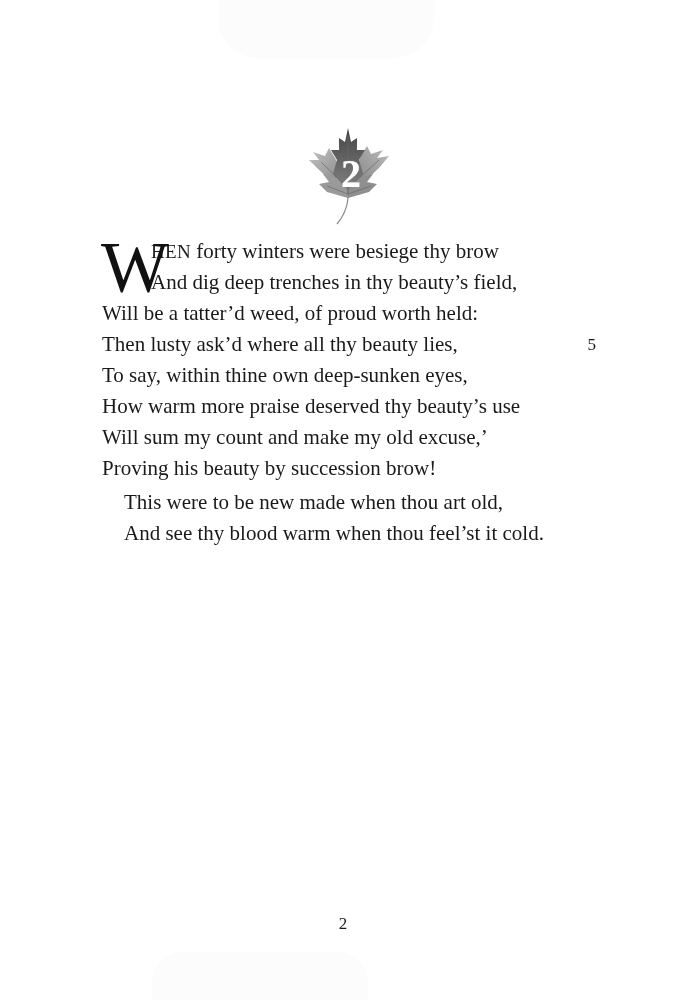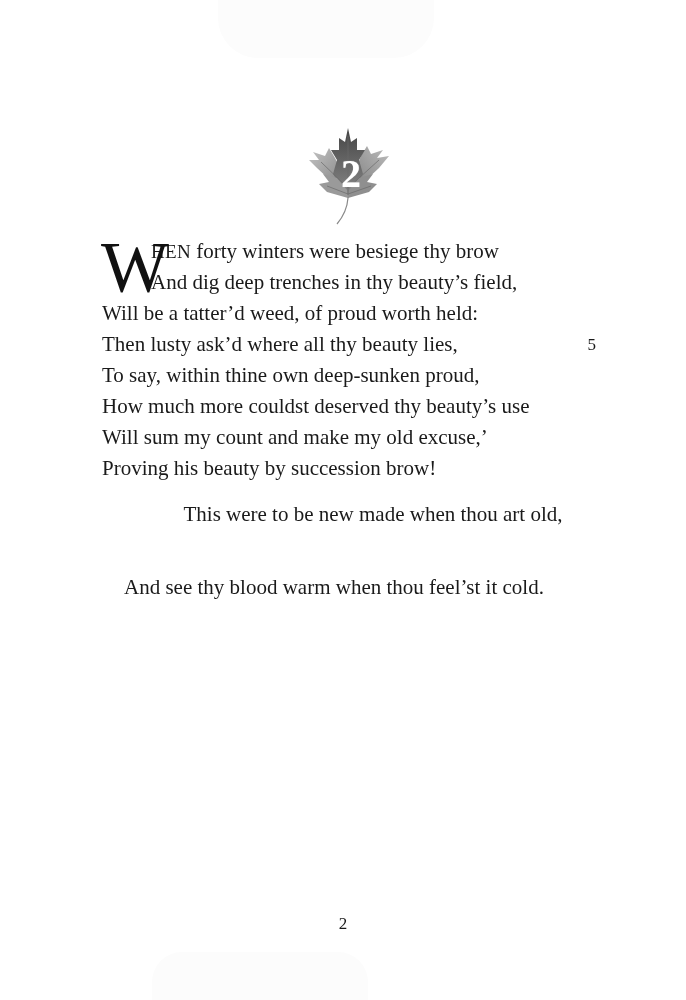--- a/index.html
+++ b/index.html
@@ -64,22 +64,22 @@
       width: 520px;
     }
     .line {
       position: relative;
       height: 31px;
       line-height: 31px;
       font-size: 21px;
       white-space: nowrap;
     }
     .line.indent-drop { padding-left: 49px; }
-    .line.couplet { padding-left: 22px; margin-top: 42px; }
-    .line.couplet-first { margin-top: 15px; text-align: center; }
+    .line.couplet { padding-left: 22px; }
+    .line.couplet-first { margin-top: 3px; }
     .drop-cap {
       position: absolute;
       left: -1px;
       top: 2px;
       font-size: 72px;
       line-height: 58px;
       height: 58px;
       color: #111111;
     }
     .smallcaps {
@@ -150,24 +150,24 @@
     <span>And dig deep trenches in thy beauty’s field,</span>
   </div>
   <div class="line">
     <span>Will be a tatter’d weed, of proud worth held:</span>
   </div>
   <div class="line">
     <span>Then lusty ask’d where all thy beauty lies,</span>
     <span class="line-num">5</span>
   </div>
   <div class="line">
-    <span>To say, within thine own deep-sunken proud,</span>
+    <span>To say, within thine own deep-sunken eyes,</span>
   </div>
   <div class="line">
-    <span>How much more couldst deserved thy beauty’s use</span>
+    <span>How warm more praise deserved thy beauty’s use</span>
   </div>
   <div class="line">
     <span>Will sum my count and make my old excuse,’</span>
   </div>
   <div class="line">
     <span>Proving his beauty by succession brow!</span>
   </div>
   <div class="line couplet couplet-first">
     <span>This were to be new made when thou art old,</span>
   </div>

